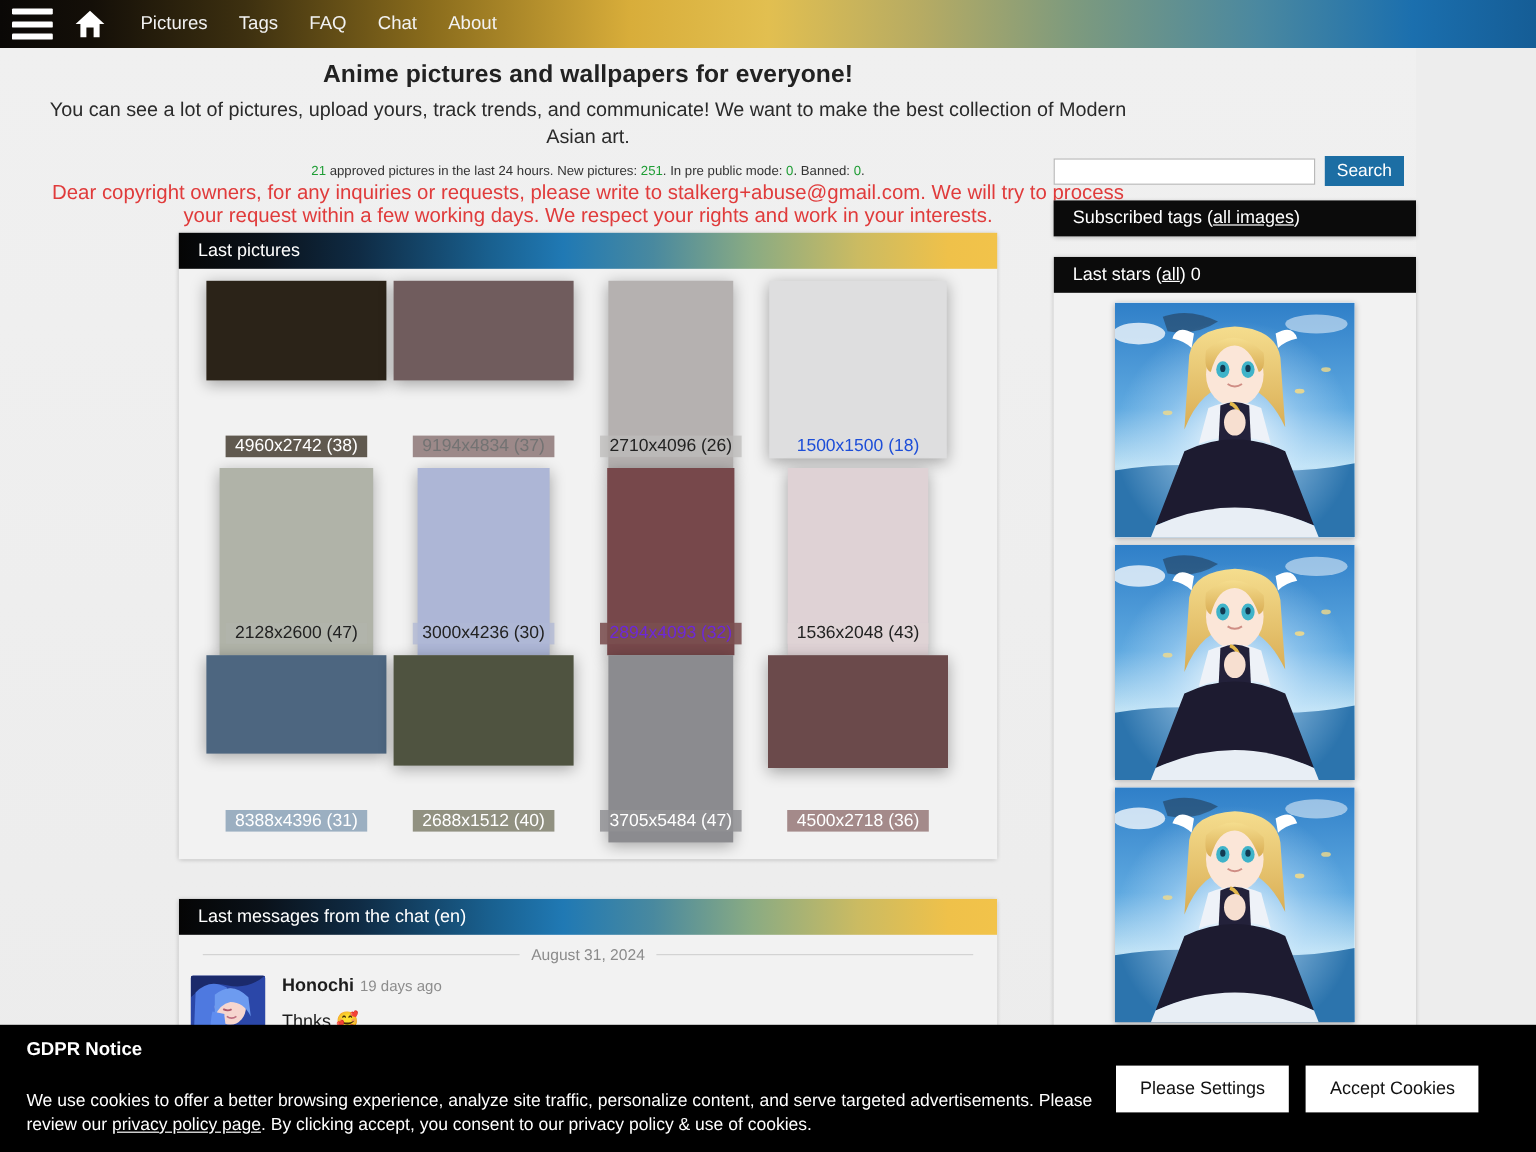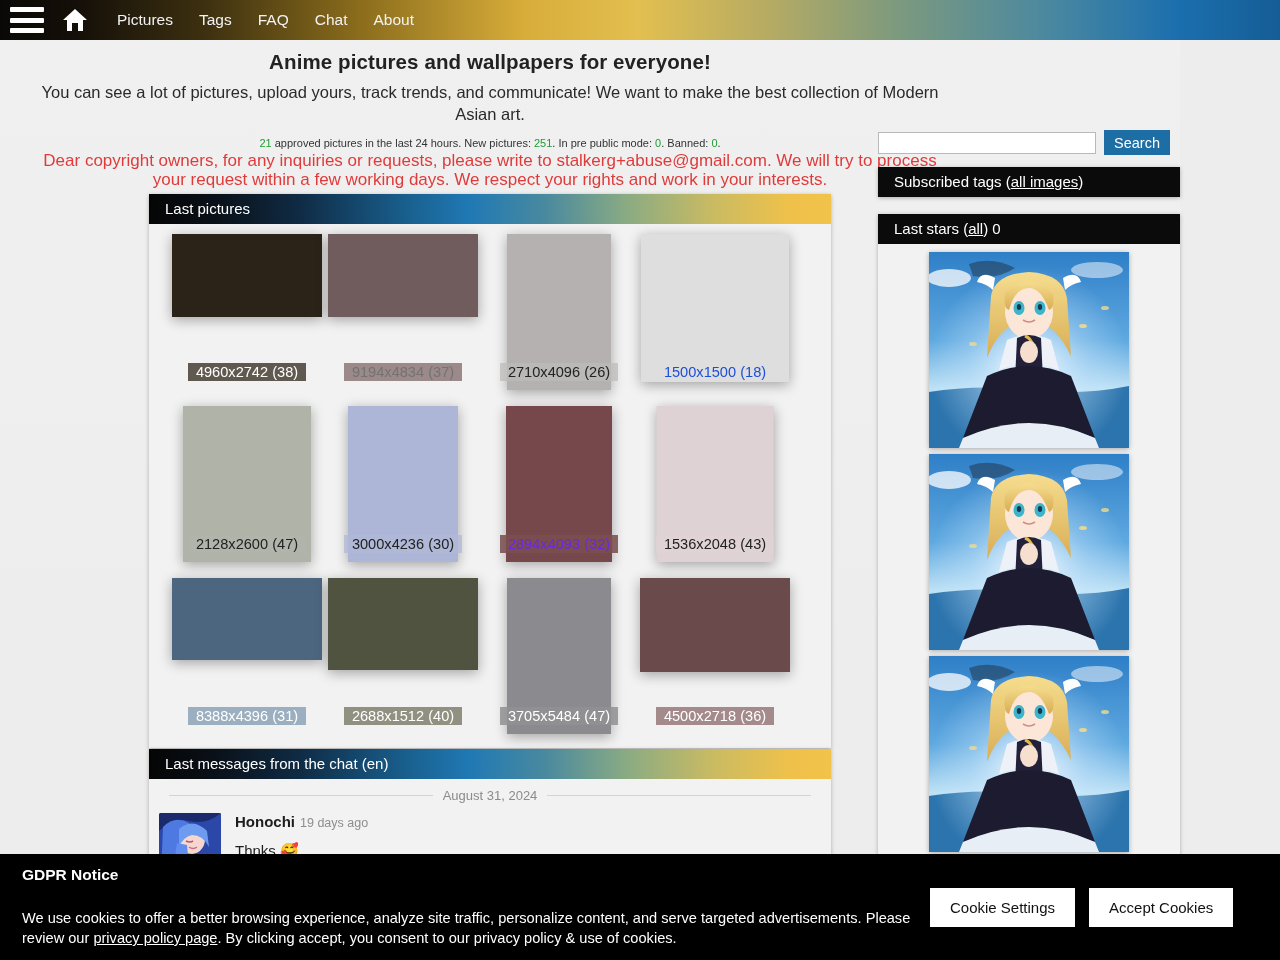--- a/index.html
+++ b/index.html
@@ -86,21 +86,21 @@
         #8aab83 70%, #cbbb62 83%, #efc14a 94%, #f2c34a 100%);
   }
 
   
   #last-pictures {
     position: absolute; left: 149px; top: 154px;
     width: 682px;
   }
   .grid {
     padding: 10px 20px 14px 20px;
-    display: flex; flex-direction: column; gap: 16px;
+    display: flex; flex-direction: column; gap: 0px;
   }
   .grid-row {
     display: flex; gap: 0px;
     position: relative;
   }
   .cell {
     width: 156px; height: 156px;
     position: relative;
     display: flex; align-items: flex-start; justify-content: center;
     cursor: pointer;
@@ -468,16 +468,16 @@
 </div>
 
 <div class="gdpr">
   <div class="gdpr-text">
     <div class="gdpr-title">GDPR Notice</div>
     <div class="gdpr-body">
       <span>We use cookies to offer a better browsing experience, analyze site traffic, personalize content, and serve targeted advertisements. Please review our </span><a>privacy policy page</a><span>. By clicking accept, you consent to our privacy policy &amp; use of cookies.</span>
     </div>
   </div>
   <div class="gdpr-buttons">
-    <button class="gdpr-btn">Cookie Settings</button>
+    <button class="gdpr-btn">Please Settings</button>
     <button class="gdpr-btn">Accept Cookies</button>
   </div>
 </div>
 
 </body></html>

